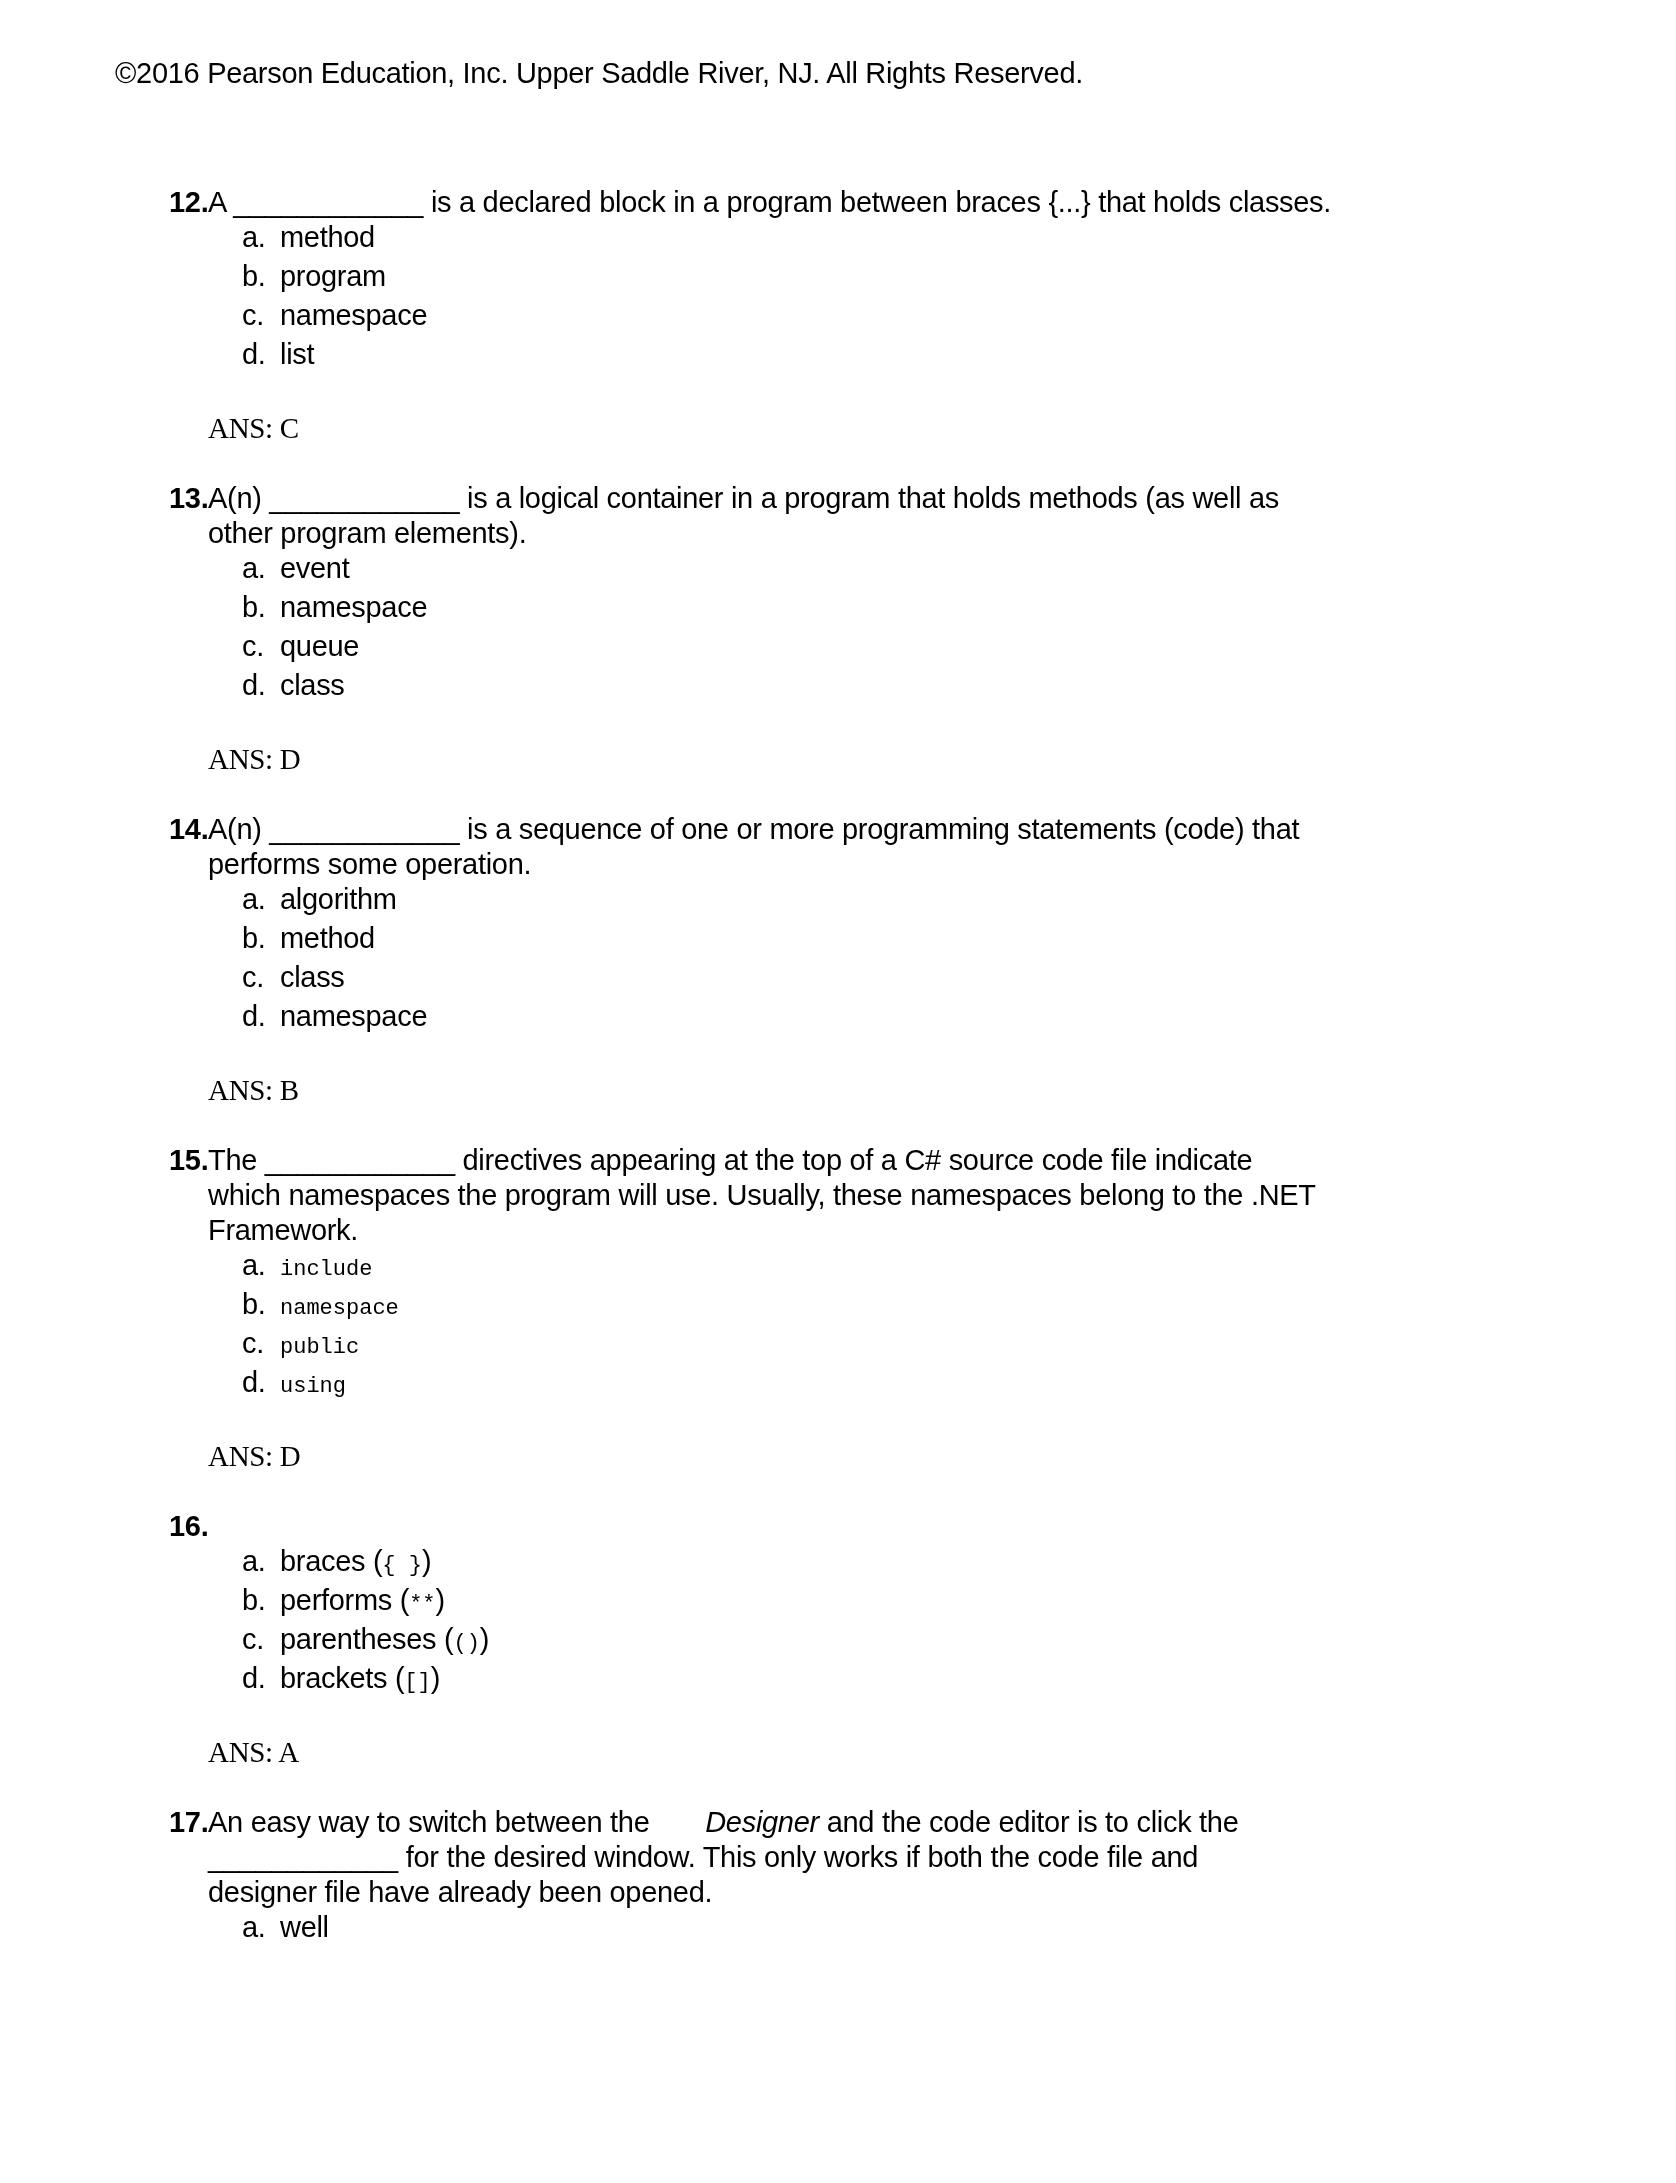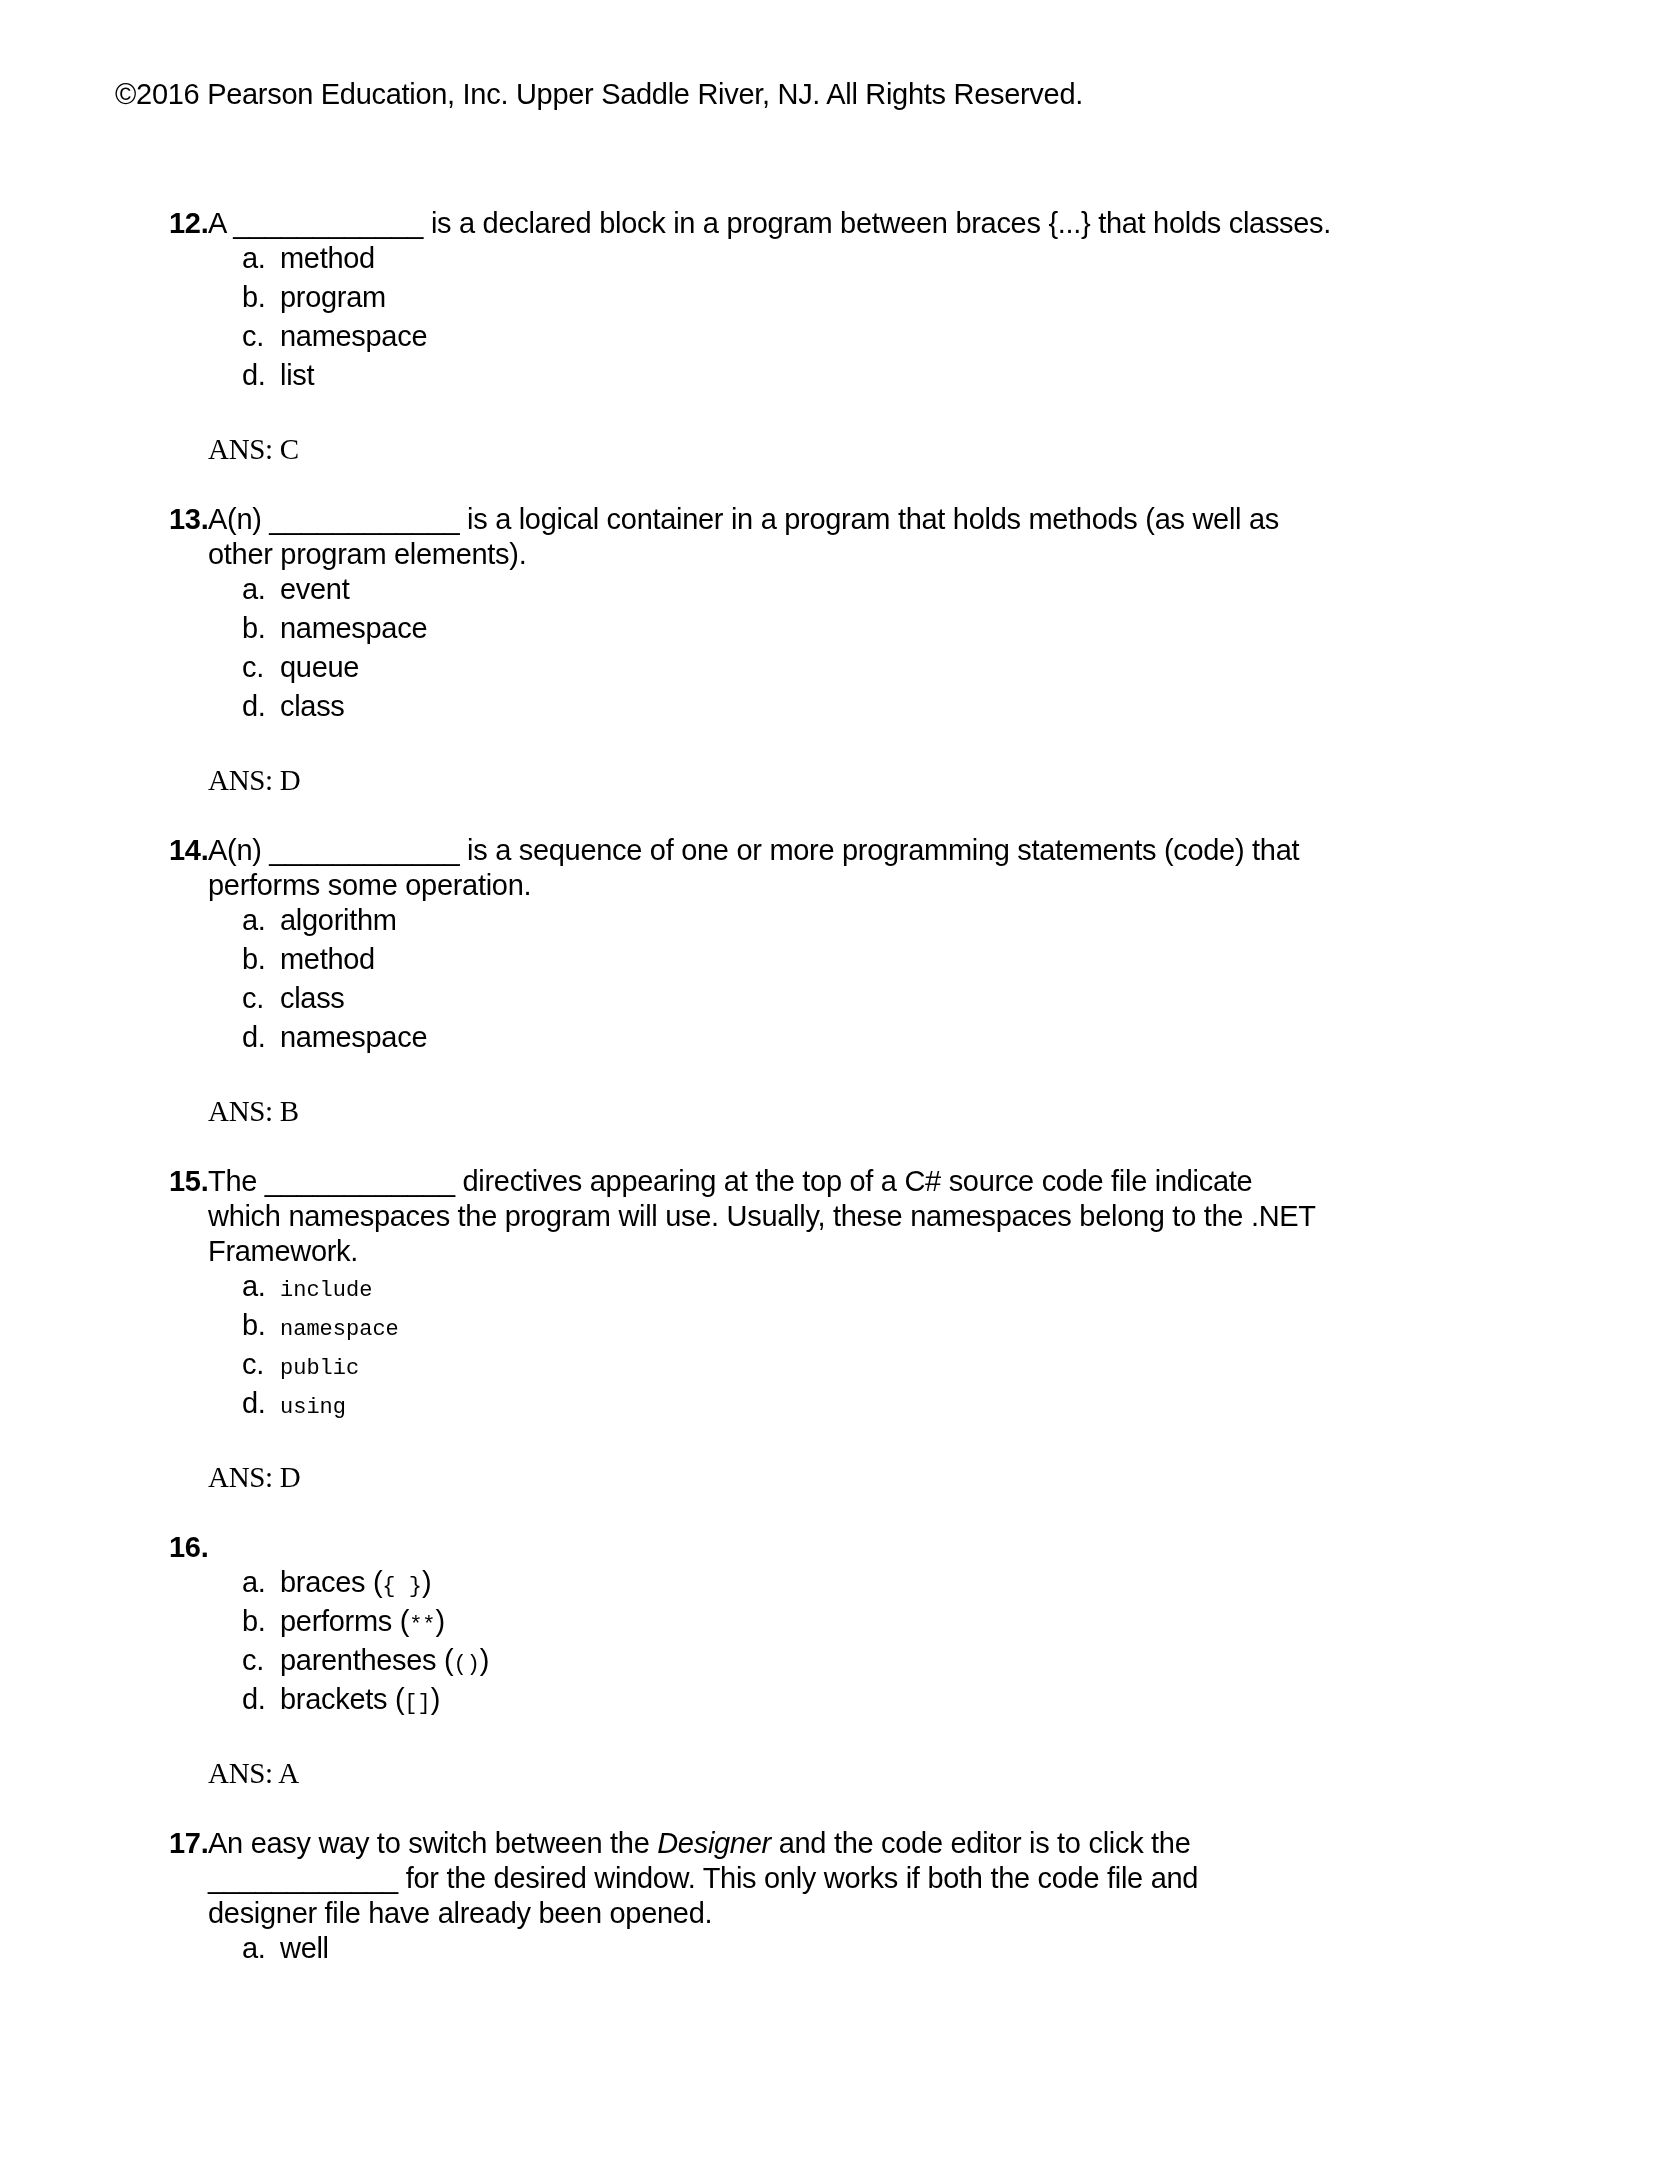--- a/index.html
+++ b/index.html
@@ -12,21 +12,21 @@
     width: 1456px;
     height: 2183px;
     background: #ffffff;
     color: #000000;
     font-family: "Liberation Sans", sans-serif;
     font-size: 29px;
     line-height: 35px;
     letter-spacing: -0.3px;
     overflow: hidden;
     box-sizing: border-box;
-    padding-top: 77px;
+    padding-top: 56px;
   }
   .copyright {
     margin-left: 115px;
     margin-bottom: 94px;
     white-space: pre;
   }
   .questions {
     margin-left: 169px;
   }
   .question { margin: 0; }
@@ -35,21 +35,21 @@
     align-items: flex-start;
   }
   .q-num {
     flex: 0 0 39px;
     width: 39px;
     font-weight: bold;
   }
   .q-text {
     white-space: pre;
   }
-  .italic { font-style: italic; }
+  .italic { font-style: italic; margin-left: 48px; }
   .option {
     display: flex;
     align-items: baseline;
     margin-left: 73px; 
   }
   .opt-label {
     flex: 0 0 38px;
     width: 38px;
   }
   .opt-body { white-space: pre; }

